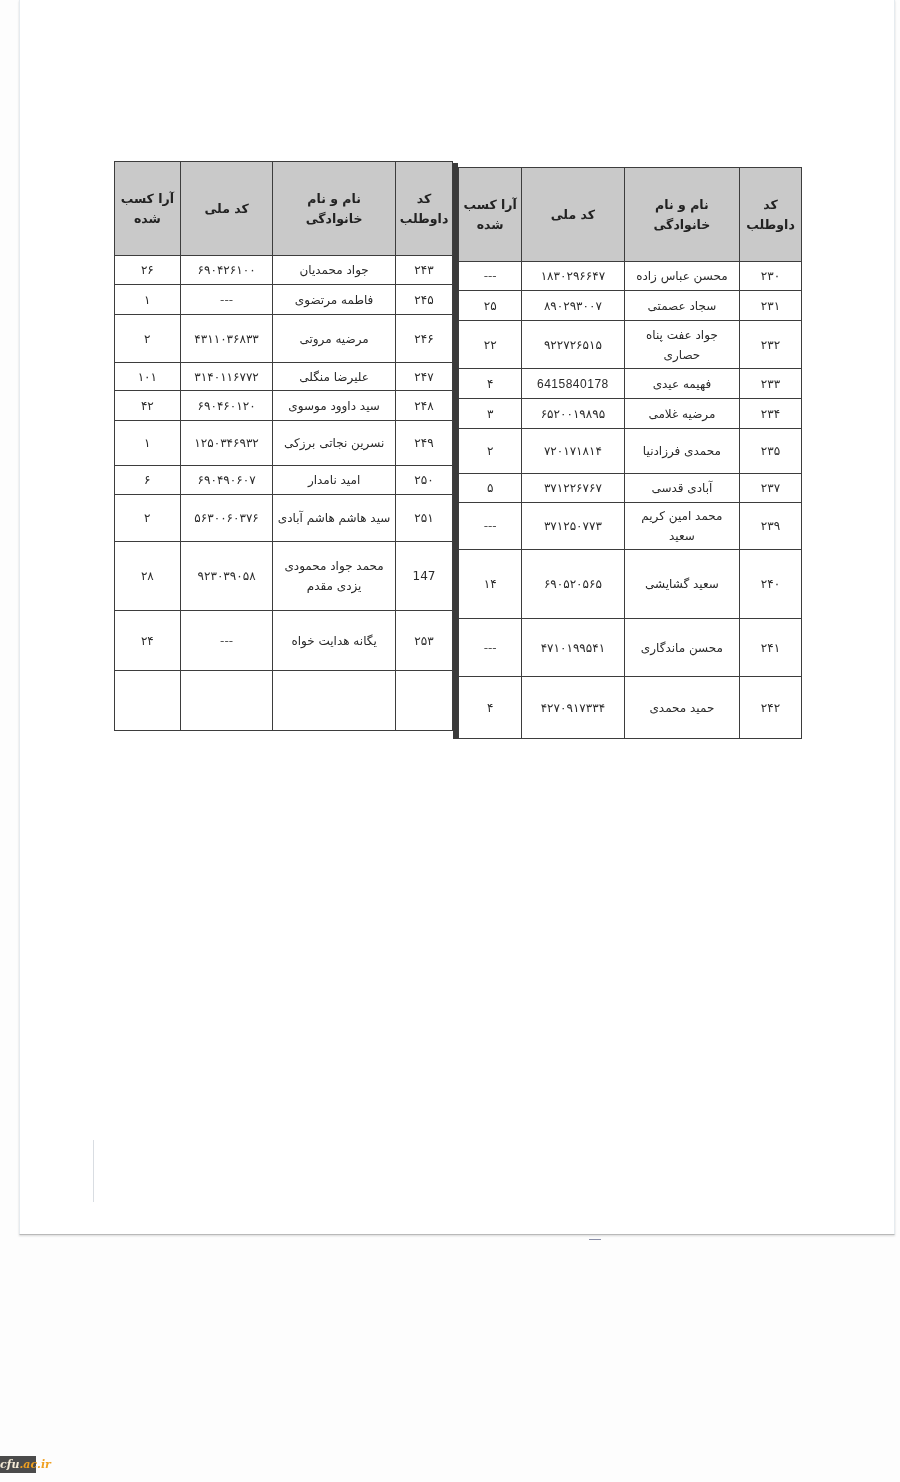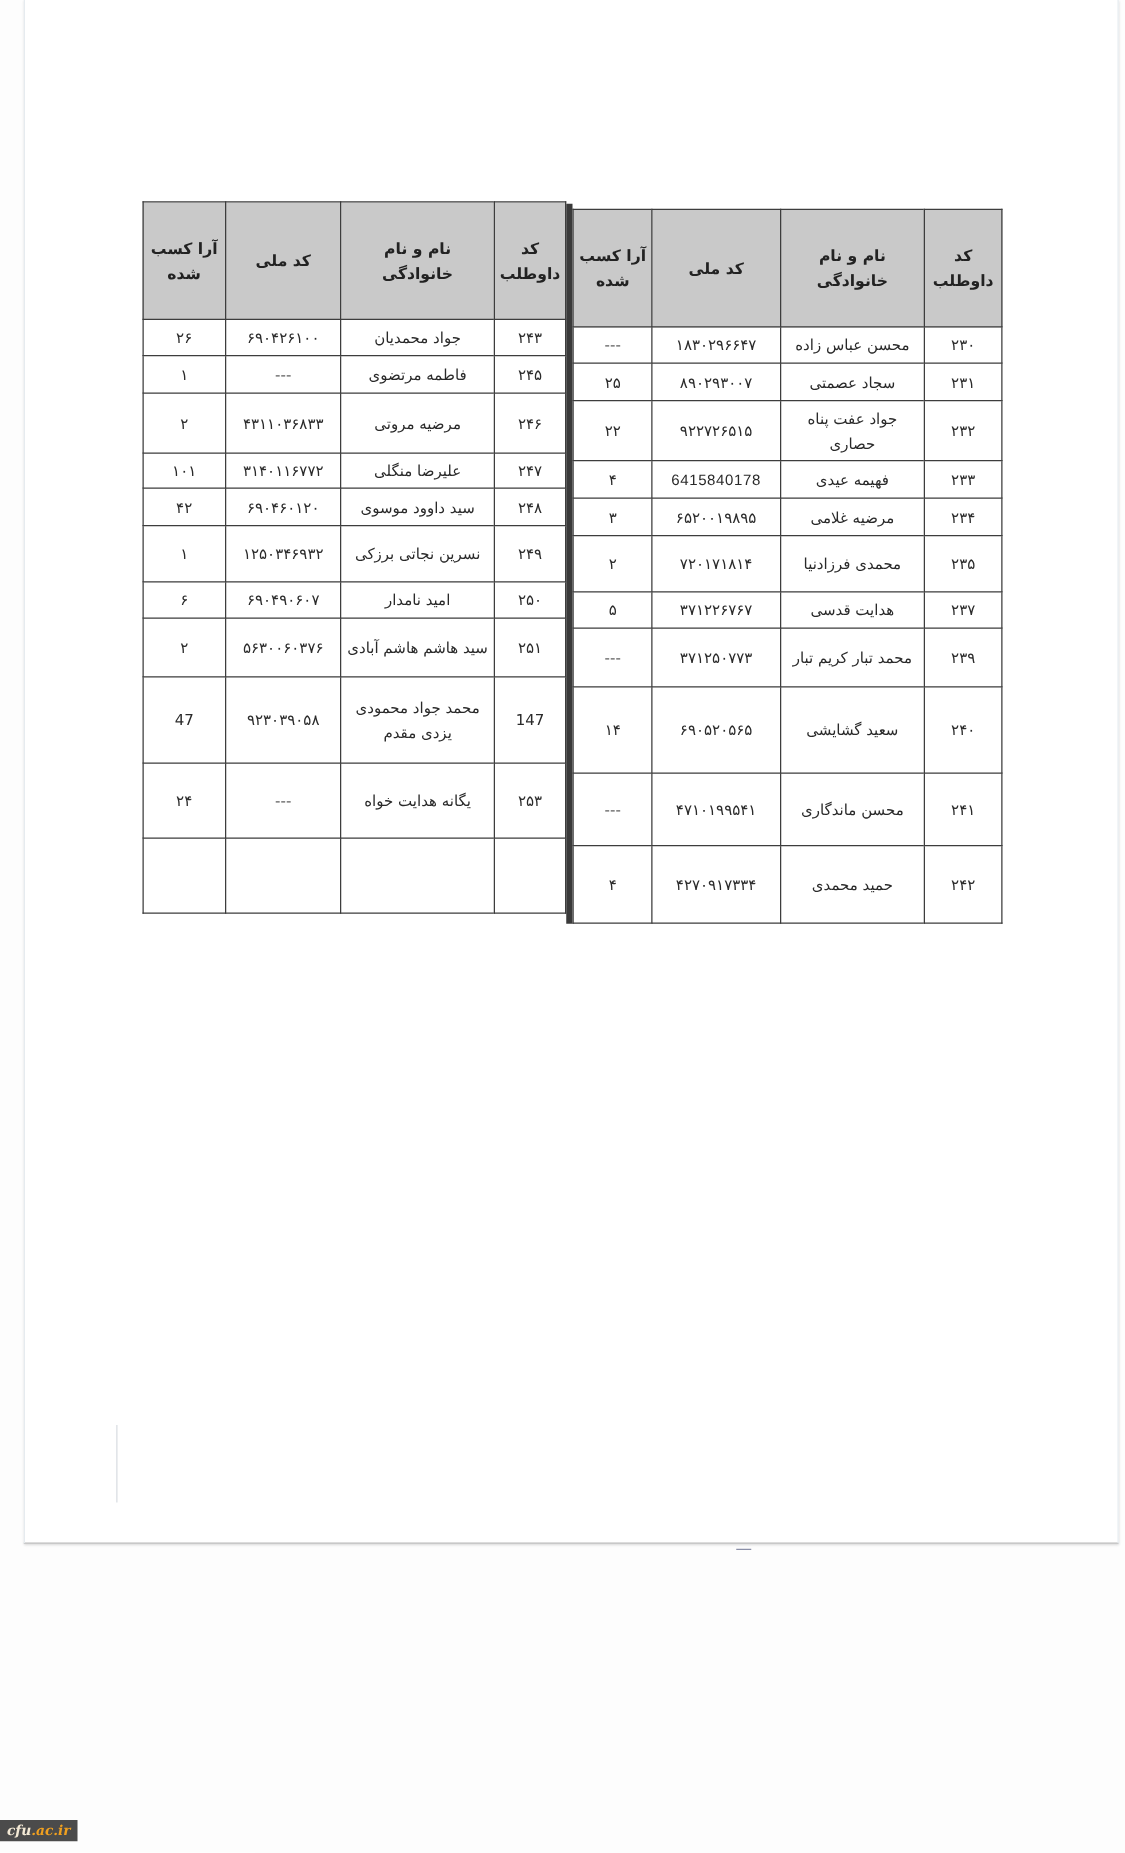--- a/index.html
+++ b/index.html
@@ -86,21 +86,21 @@
   .left-table col.c-code { width: 54px; }
   .left-table col.c-name { width: 123px; }
   .left-table col.c-nid { width: 93px; }
   .left-table col.c-votes { width: 66px; }
   .num { font-family: Liberation Sans, sans-serif; letter-spacing: 0.5px; }
   .dash { color: #555; }
   .watermark {
     position: absolute;
     left: 0;
     top: 1456px;
-    width: 62px;
+    width: 36px;
     height: 17px;
     background: #4b4b4b;
     font-family: "DejaVu Serif", serif;
     font-style: italic;
     font-weight: bold;
     font-size: 11px;
     line-height: 17px;
     text-align: center;
     color: #f3e9d5;
   }
@@ -162,27 +162,27 @@
         <td>۳</td>
       </tr>
       <tr style="height:45px">
         <td>۲۳۵</td>
         <td>محمدی فرزادنیا</td>
         <td class="num">۷۲۰۱۷۱۸۱۴</td>
         <td>۲</td>
       </tr>
       <tr style="height:29px">
         <td>۲۳۷</td>
-        <td>هدایت قدسی</td>
+        <td>آبادی قدسی</td>
         <td class="num">۳۷۱۲۲۶۷۶۷</td>
         <td>۵</td>
       </tr>
       <tr style="height:47px">
         <td>۲۳۹</td>
-        <td>محمد تبار کریم تبار</td>
+        <td>محمد امین کریم سعید</td>
         <td class="num">۳۷۱۲۵۰۷۷۳</td>
         <td class="dash">---</td>
       </tr>
       <tr style="height:69px">
         <td>۲۴۰</td>
         <td>سعید گشایشی</td>
         <td class="num">۶۹۰۵۲۰۵۶۵</td>
         <td>۱۴</td>
       </tr>
       <tr style="height:58px">
@@ -263,21 +263,21 @@
       <tr style="height:47px">
         <td>۲۵۱</td>
         <td>سید هاشم هاشم آبادی</td>
         <td class="num">۵۶۳۰۰۶۰۳۷۶</td>
         <td>۲</td>
       </tr>
       <tr style="height:69px">
         <td>147</td>
         <td>محمد جواد محمودی یزدی مقدم</td>
         <td class="num">۹۲۳۰۳۹۰۵۸</td>
-        <td>47</td>
+        <td>۲۸</td>
       </tr>
       <tr style="height:60px">
         <td>۲۵۳</td>
         <td>یگانه هدایت خواه</td>
         <td class="dash">---</td>
         <td>۲۴</td>
       </tr>
       <tr style="height:60px">
         <td></td>
         <td></td>

